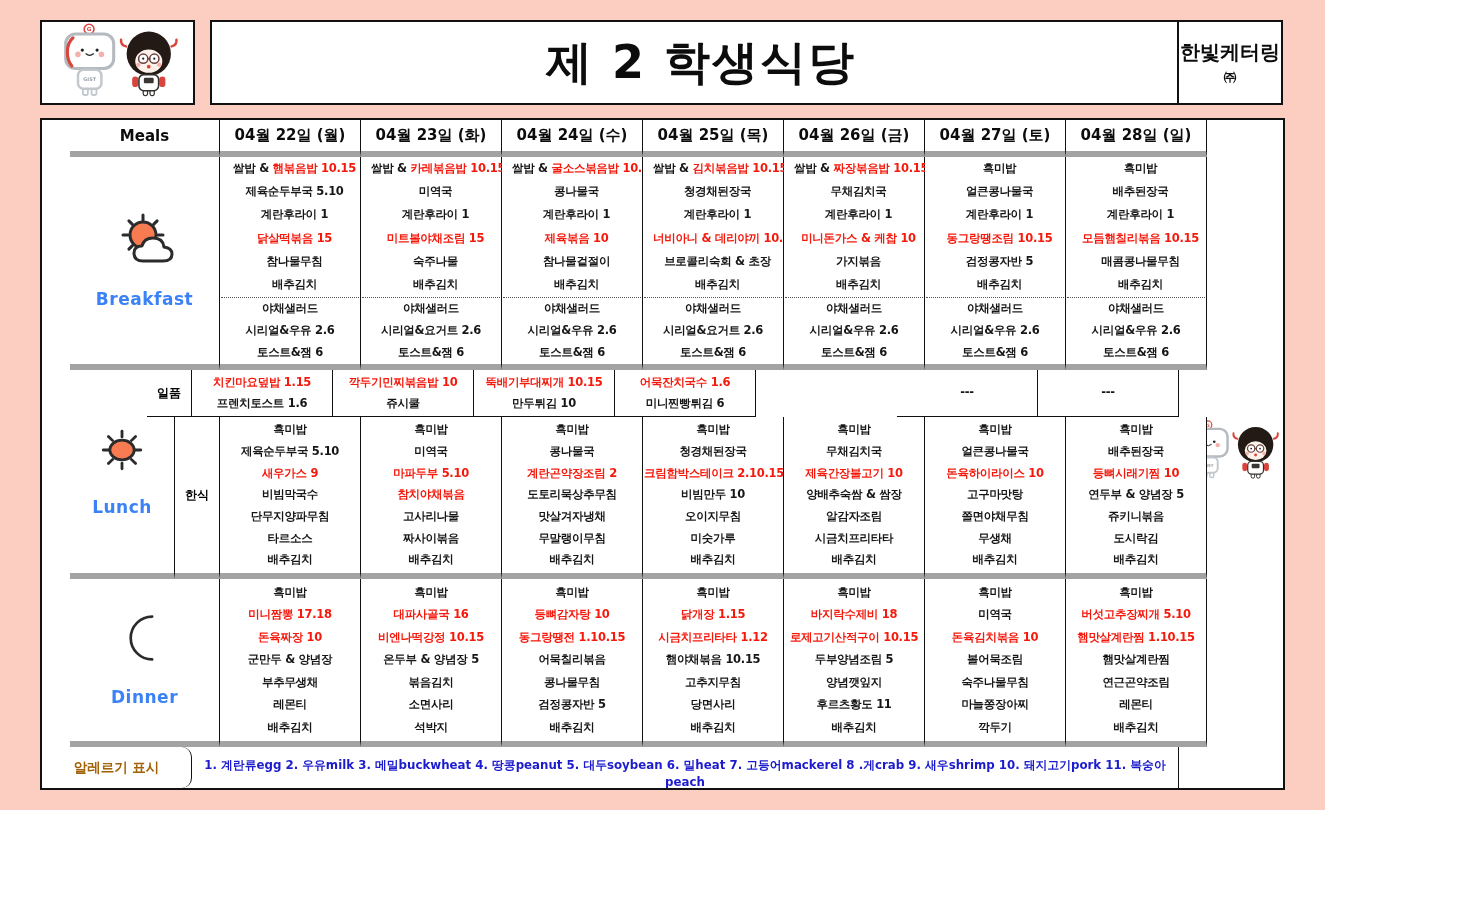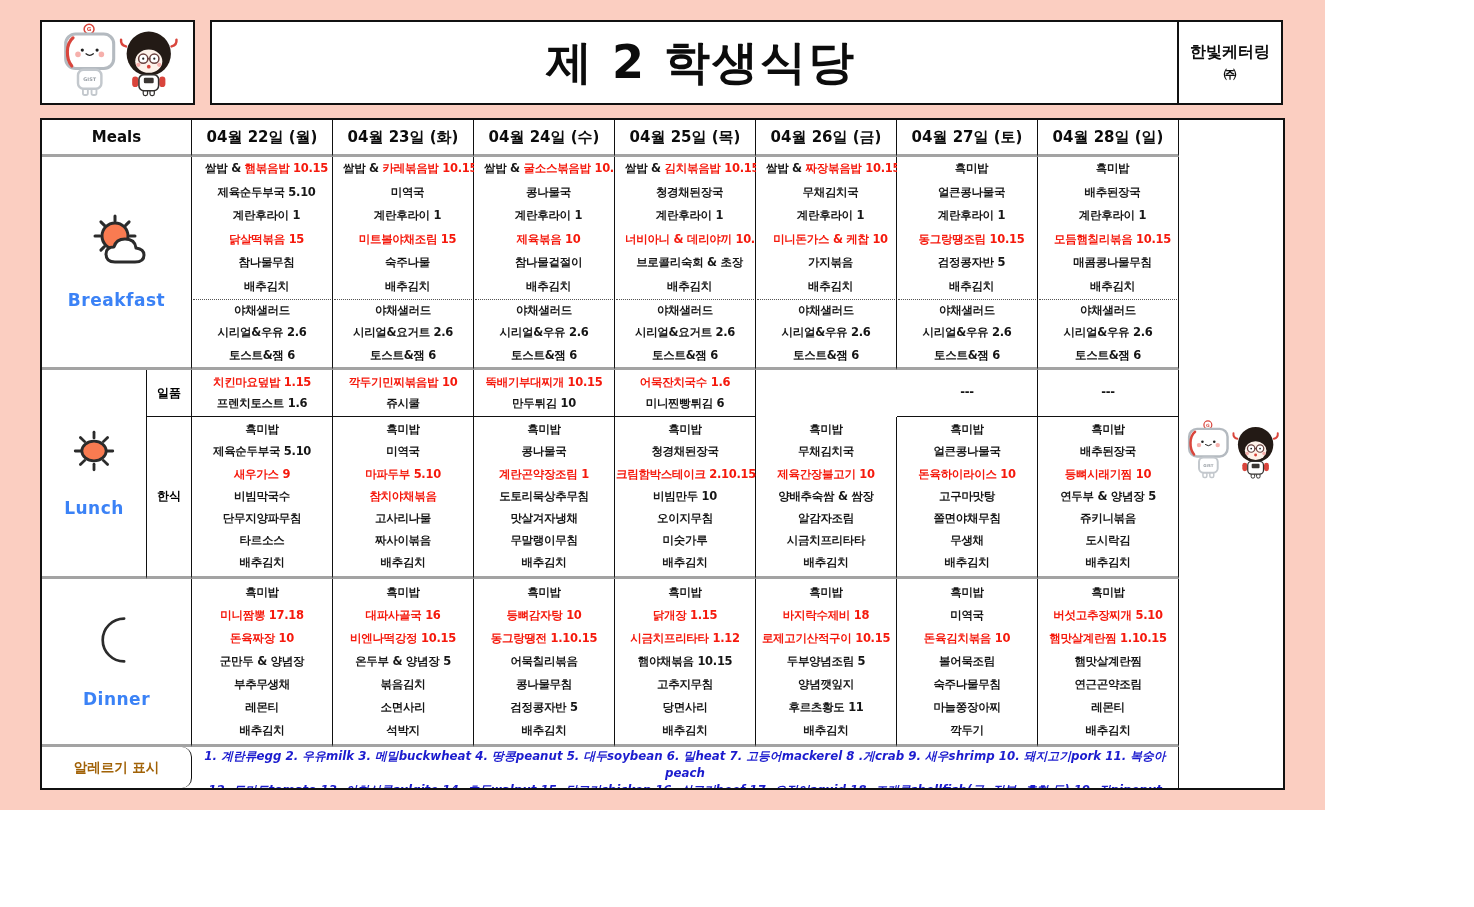--- a/index.html
+++ b/index.html
@@ -8,38 +8,38 @@
   }
   *{margin:0;padding:0;box-sizing:border-box;}
   body{font-family:"DejaVu Sans","Liberation Sans",sans-serif;background:#fff;}
   .canvas{position:relative;width:1474px;height:907px;background:#fff;overflow:hidden;}
   .pink-bg{position:absolute;left:0;top:0;width:1325px;height:810px;background:var(--pink);}
   .box{position:absolute;background:#fff;border:2px solid #111;}
   .logo-box{left:40px;top:20px;width:155px;height:85px;display:flex;align-items:center;justify-content:center;}
   .title-box{left:210px;top:20px;width:982px;height:85px;display:flex;align-items:center;justify-content:center;}
   .title-box .t{font-size:46px;font-weight:800;color:#0c0c0c;letter-spacing:2px;}
   .catering-box{left:1177px;top:20px;width:106px;height:85px;display:flex;flex-direction:column;align-items:center;justify-content:center;}
-  .catering-box .n{font-size:16px;font-weight:800;color:#0c0c0c;}
+  .catering-box .n{font-size:20px;font-weight:800;color:#0c0c0c;}
   .catering-box .s{font-size:13px;font-weight:700;color:#0c0c0c;margin-top:2px;}
   .tbl{position:absolute;left:40px;top:118px;width:1245px;height:672px;border:2px solid #111;background:#fff;}
   .cell{position:absolute;box-sizing:border-box;border-right:1px solid #111;background:#fff;overflow:visible;}
-  .bb1{border-bottom:1px solid #111;} .bb2{border-bottom:3px solid #a3a3a3;}
+  .bb1{border-bottom:1px solid #111;} .bb2{border-bottom:6px solid #a3a3a3;margin-left:28px;}
   .nor{border-right:none;}
   .hcell{display:flex;align-items:center;justify-content:center;font-weight:800;font-size:15px;color:#0c0c0c;white-space:nowrap;}
   .label-cell{display:flex;flex-direction:column;align-items:center;justify-content:center;gap:24px;}
   .label-cell .lbl{font-size:17px;font-weight:800;color:#3b82f6;letter-spacing:.5px;}
   .sub-lbl{display:flex;align-items:center;justify-content:center;font-size:12px;font-weight:700;color:#000000;}
   .menu-cell{display:flex;flex-direction:column;justify-content:space-around;padding:2px 1px;}
   .line{text-align:center;font-size:11.5px;font-weight:700;white-space:nowrap;line-height:1;letter-spacing:-0.3px;}
   .line .r{color:var(--red);} .line .k{color:var(--ink);}
   .bk{padding:0 1px;}
   .bk .sec{display:flex;flex-direction:column;justify-content:space-around;}
   .bk .main{height:141px;padding-left:9px;} .bk .com{height:68px;border-top:1.5px dotted #555;}
   .alg-label{display:flex;align-items:center;justify-content:center;font-size:13.5px;font-weight:700;color:#a16207;border-radius:10px;}
-  .alg-cell{display:flex;flex-direction:column;align-items:center;padding-top:1px;overflow:hidden;font-style:italic;}
+  .alg-cell{display:flex;flex-direction:column;align-items:center;padding-top:10px;overflow:hidden;}
   .alg-line{font-size:11.8px;font-weight:600;color:var(--blue);line-height:17px;white-space:nowrap;text-align:center;}
   .side-cell{display:flex;align-items:flex-start;justify-content:center;}
   .mascots-lg{width:132px;height:80px;}
   .mascots-sm{width:104px;height:64px;margin-top:300px;}
   .meal-icon{display:block;}
 </style>
 </head>
 <body>
 
 <svg width="0" height="0" style="position:absolute" aria-hidden="true">
@@ -257,21 +257,21 @@
           <div class="line"><span class="k">토스트&amp;잼 6</span></div>
         </div>
       </div>
       <div class="cell bb1 menu-cell" style="left: 432px; top: 250px; width: 141px; height: 47px;">
         <div class="line"><span class="r">뚝배기부대찌개 10.15</span></div>
         <div class="line"><span class="k">만두튀김 10</span></div>
       </div>
       <div class="cell bb2 menu-cell" style="left: 432px; top: 297px; width: 141px; height: 162px;">
         <div class="line"><span class="k">흑미밥</span></div>
         <div class="line"><span class="k">콩나물국</span></div>
-        <div class="line"><span class="r">계란곤약장조림 1</span></div>
+        <div class="line"><span class="r">계란곤약장조림 2</span></div>
         <div class="line"><span class="k">도토리묵상추무침</span></div>
         <div class="line"><span class="k">맛살겨자냉채</span></div>
         <div class="line"><span class="k">무말랭이무침</span></div>
         <div class="line"><span class="k">배추김치</span></div>
       </div>
       <div class="cell bb2 menu-cell" style="left: 432px; top: 459px; width: 141px; height: 168px;">
         <div class="line"><span class="k">흑미밥</span></div>
         <div class="line"><span class="r">등뼈감자탕 10</span></div>
         <div class="line"><span class="r">동그랑땡전 1.10.15</span></div>
         <div class="line"><span class="k">어묵칠리볶음</span></div>

